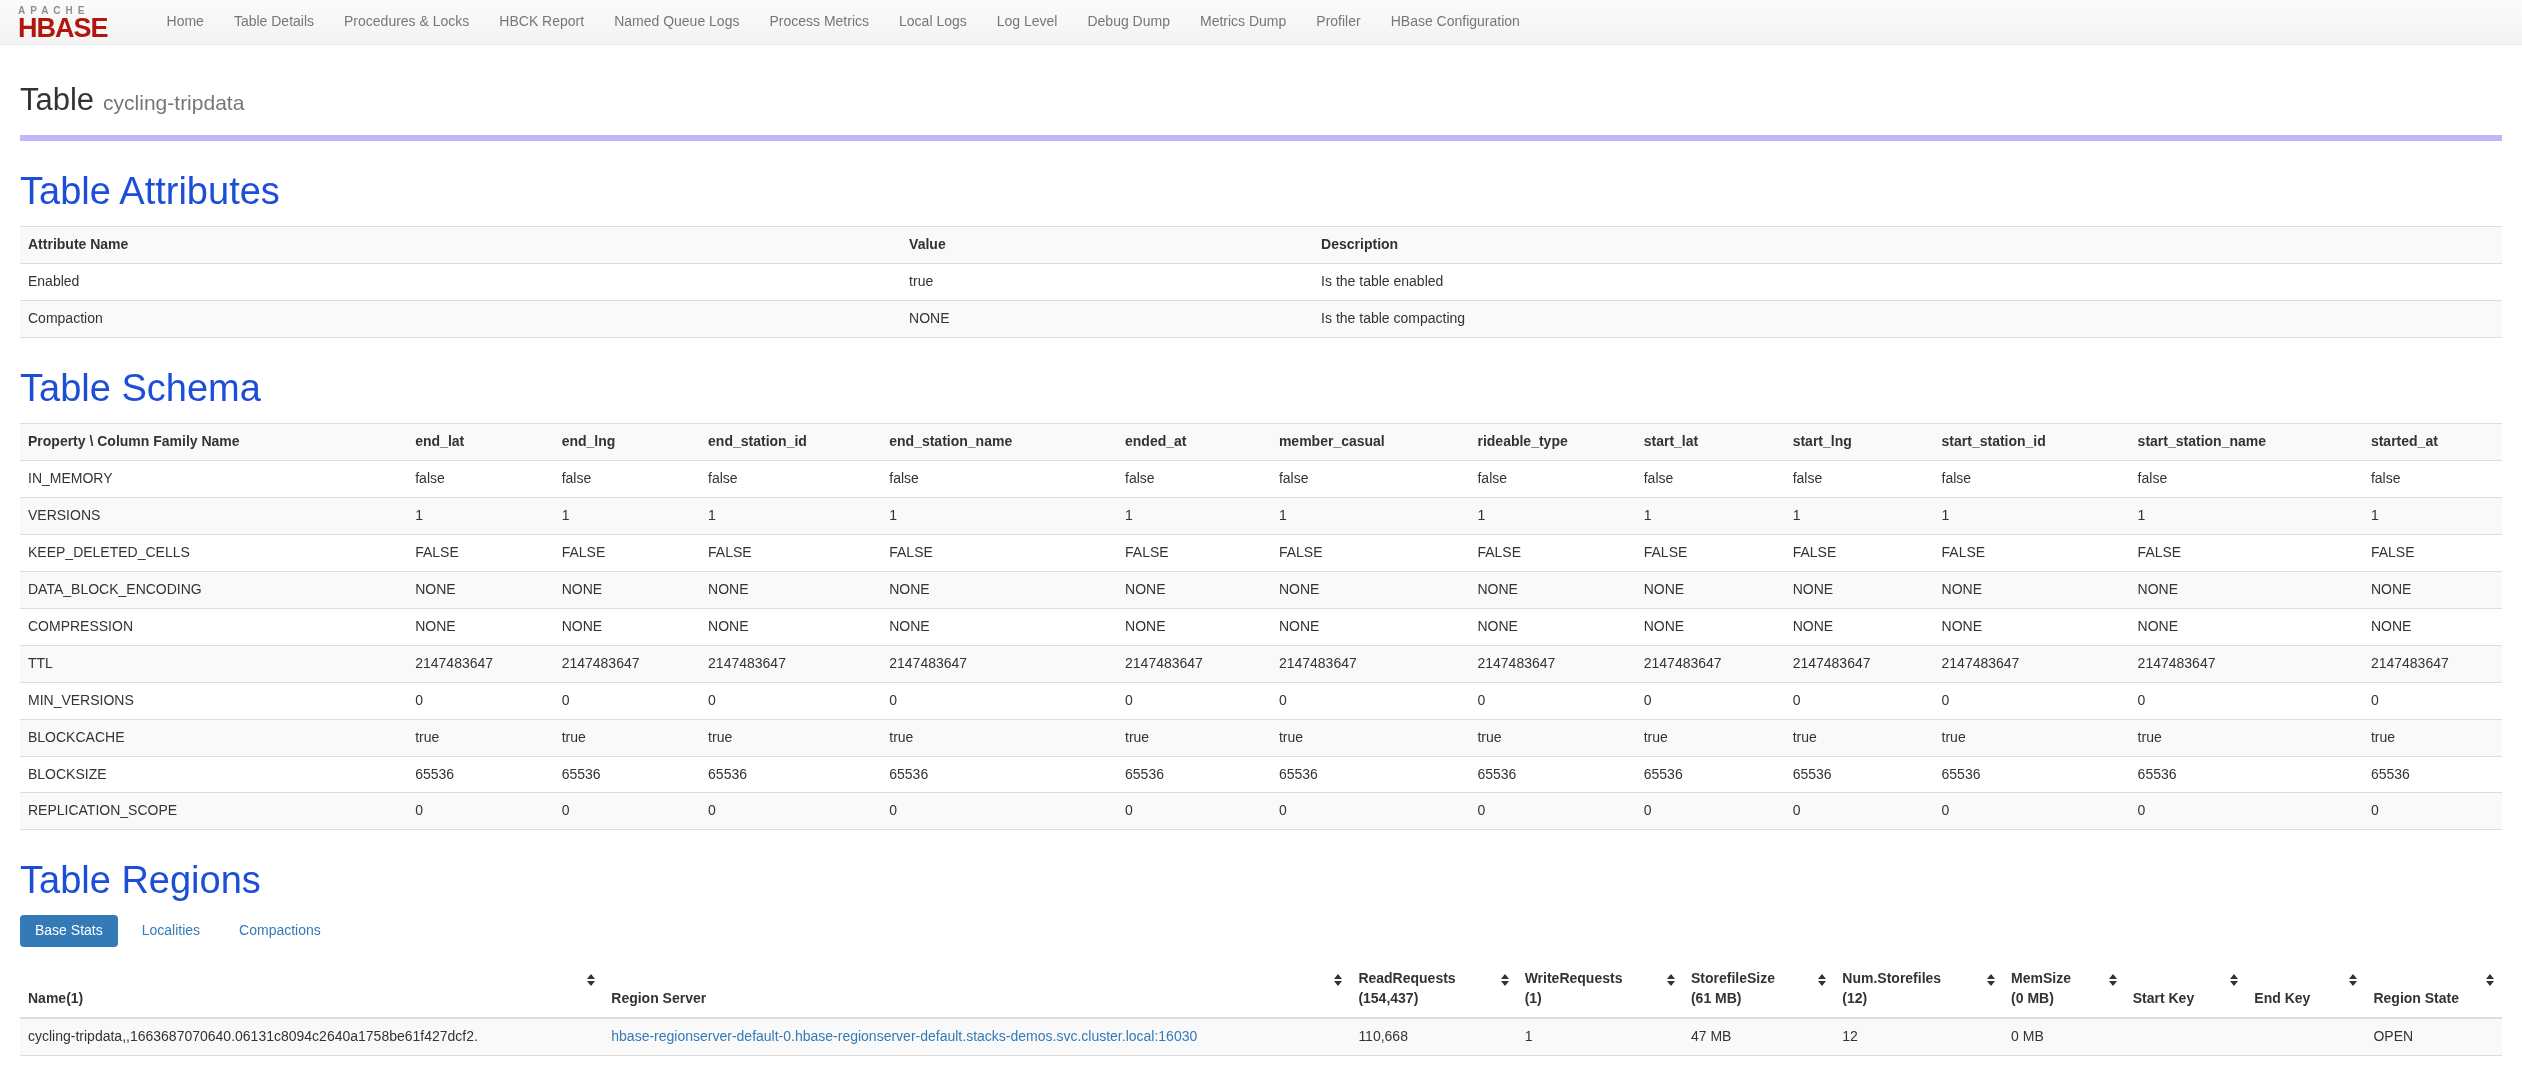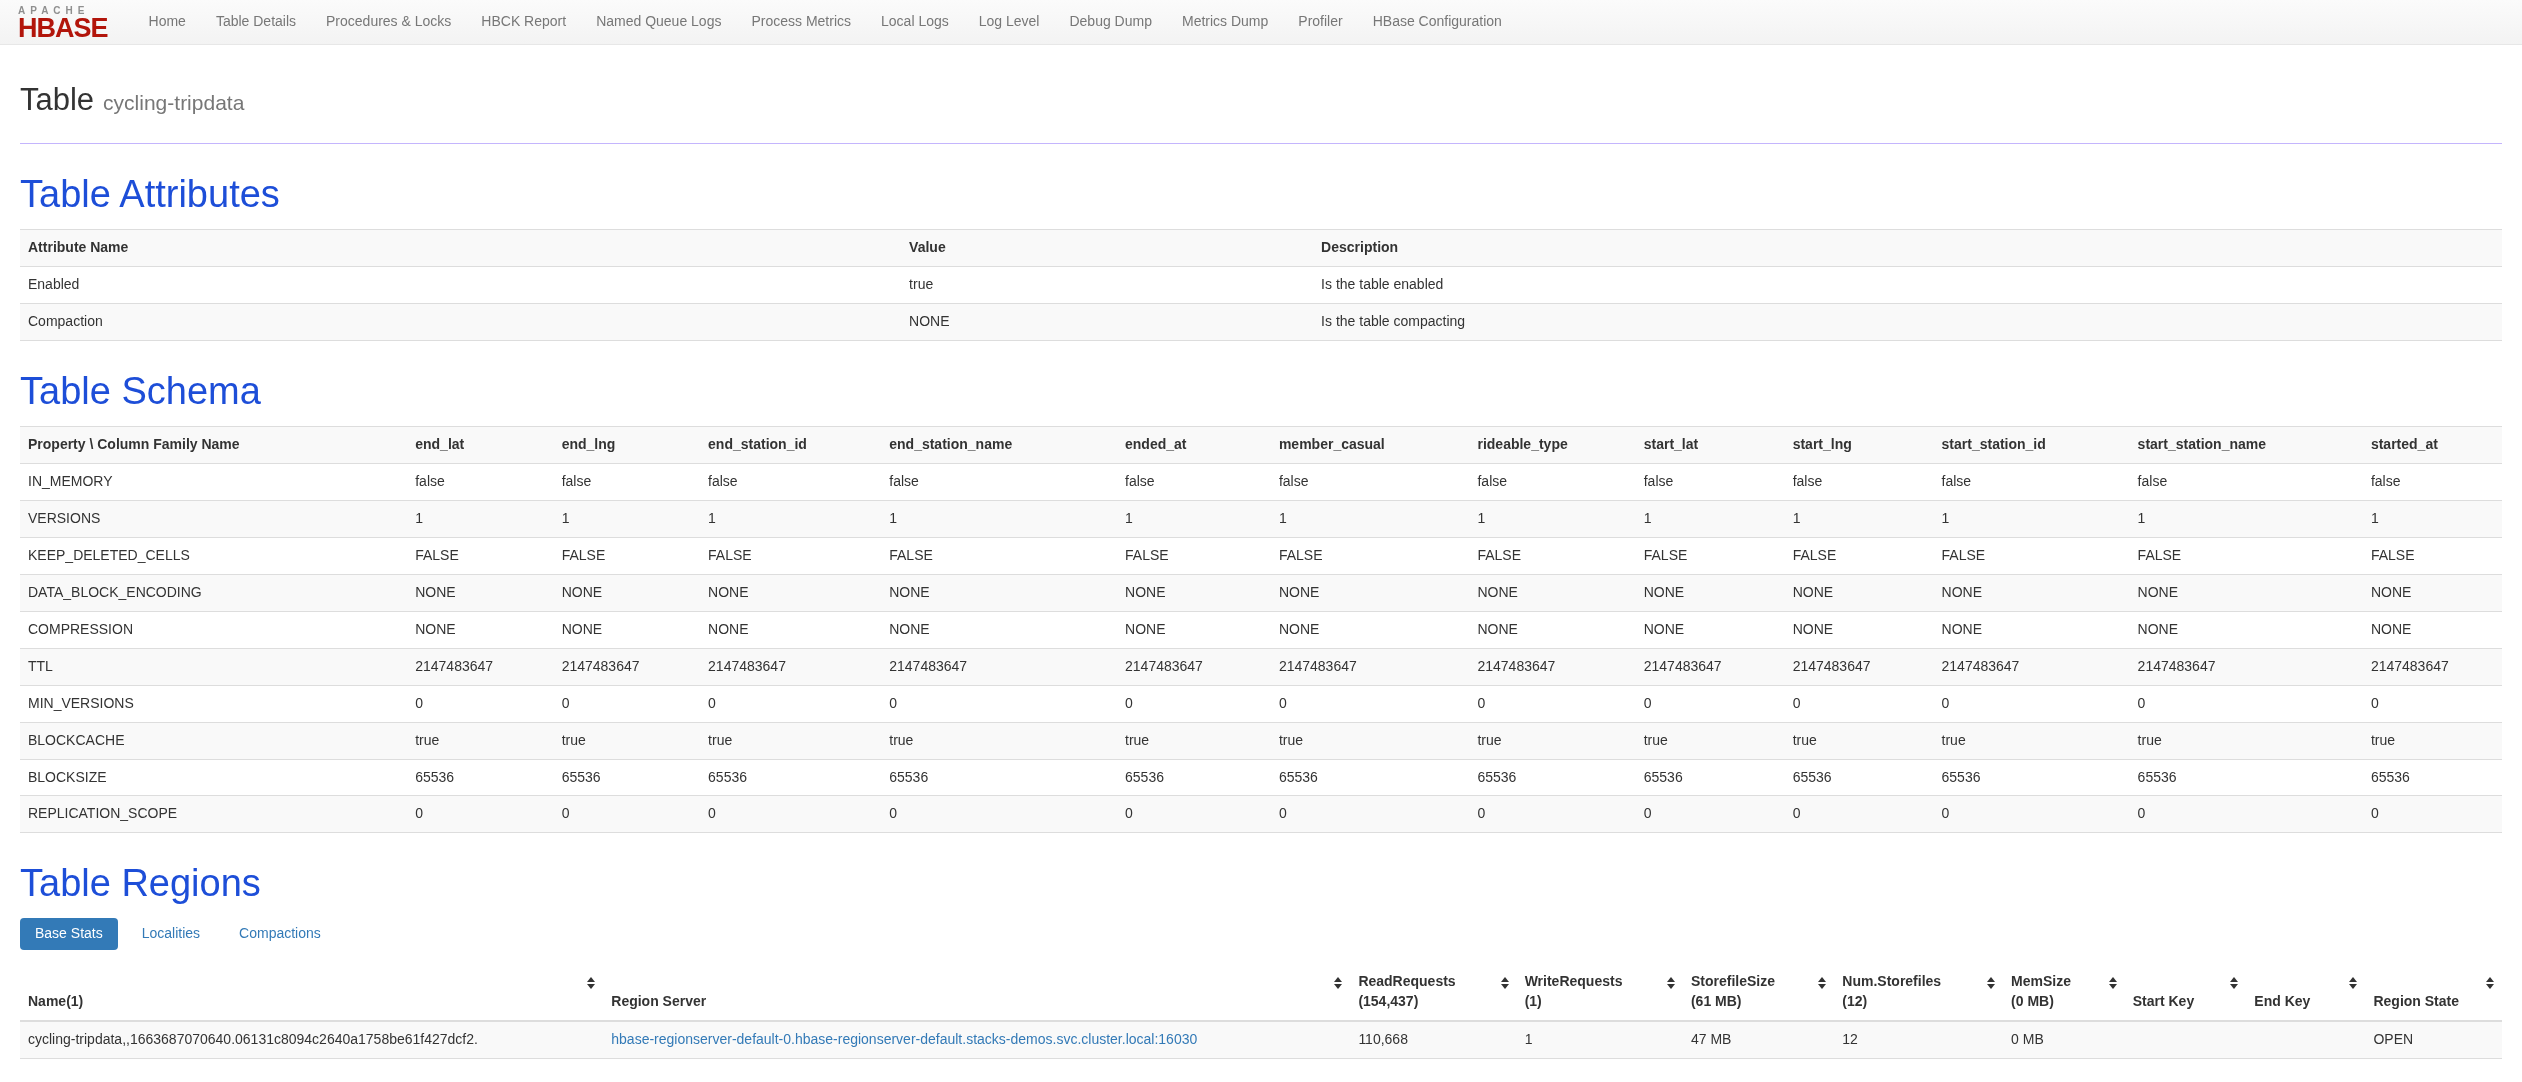--- a/index.html
+++ b/index.html
@@ -10,37 +10,37 @@
     font-size:14px; line-height:1.42857; color:#333; background:#fff;
   }
 
   
   .navbar {
     height:45px; width:100%;
     background:linear-gradient(180deg,#fbfbfb,#f3f3f3);
     border-bottom:1px solid #e7e7e7;
     display:flex; align-items:center; padding:0 18px;
   }
-  .brand { display:flex; flex-direction:column; margin-right:26px; margin-top:2px; user-select:none; }
+  .brand { display:flex; flex-direction:column; margin-right:44px; margin-top:2px; user-select:none; }
   .brand-top {
     font-size:10px; font-weight:bold; letter-spacing:5px; color:#8f8f8f;
     line-height:1; margin-bottom:1px; white-space:nowrap;
   }
   .brand-main {
     font-size:27px; font-weight:900; letter-spacing:-1px; color:#b2150b;
     line-height:0.85; white-space:nowrap; transform:scaleY(1.02);
   }
   .nav-items { display:flex; align-items:flex-start; }
   .nav-link {
     color:#777; text-decoration:none; padding:0 15px; white-space:nowrap; cursor:pointer;
   }
 
   
   .container { padding:0 20px; }
-  .page-header { margin-top:38px; padding-bottom:26px; border-bottom:1px solid #c4b5fd; }
+  .page-header { margin-top:38px; padding-bottom:18px; border-bottom:6px solid #c4b5fd; }
   .page-header h1 { margin:0; font-size:31px; font-weight:500; line-height:1.1; color:#333; }
   .page-header h1 .subtitle { font-size:21px; color:#777; font-weight:400; margin-left:9px; }
   h2.section-heading { font-size:38px; font-weight:500; line-height:1.1; color:#1d4ed8; margin:30px 0 13px 0; }
 
   
   table.data-table { width:100%; border-collapse:collapse; table-layout:fixed; }
   table.data-table th, table.data-table td {
     padding:8px; text-align:left; vertical-align:top;
     border-top:1px solid #ddd; font-size:14px;
     overflow:hidden; white-space:nowrap; text-overflow:ellipsis;

